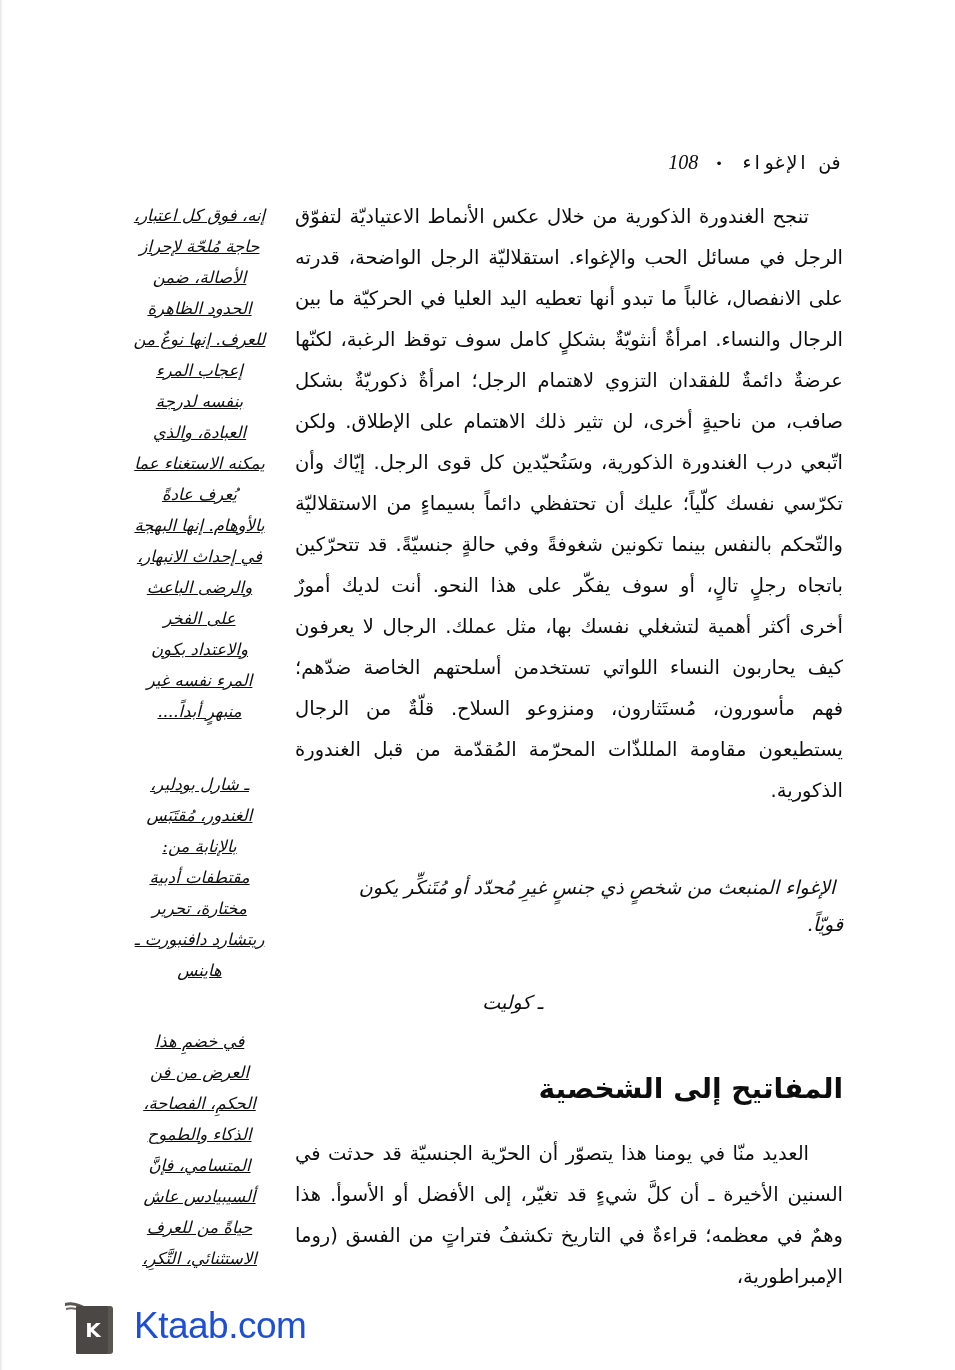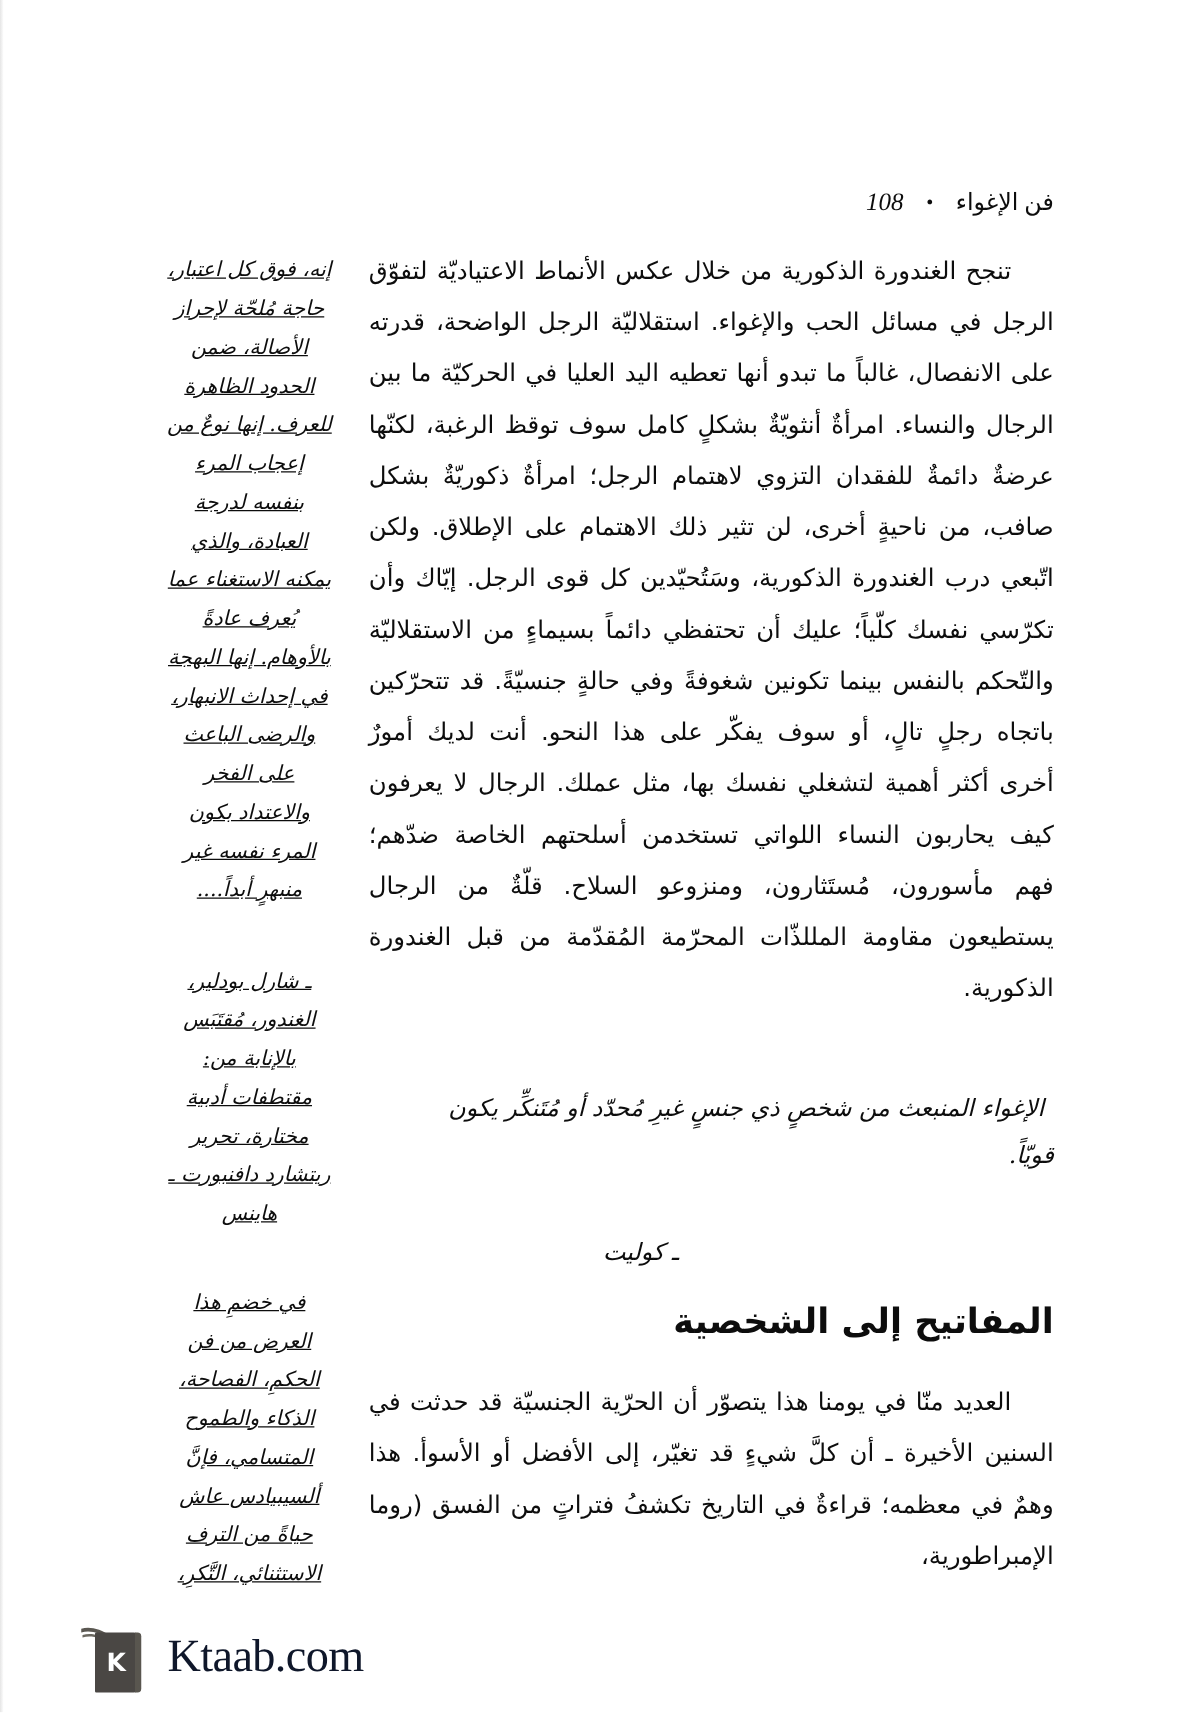--- a/index.html
+++ b/index.html
@@ -38,21 +38,21 @@
     letter-spacing: .5px;
     font-style: italic;
   }
   .running-header .sep {
     display: inline-block;
     margin: 0 11px;
     vertical-align: middle;
     font-size: 13px;
   }
   .running-header .book-title {
-    font-family: Liberation Serif, serif;
+    font-family: Liberation Mono, monospace;
     font-size: 19px;
   }
 
   
   .body-area {
     position: absolute;
     top: 196px;
     right: 112px;
     width: 710px;
     height: 1040px;
@@ -101,21 +101,21 @@
     direction: rtl;
     white-space: nowrap;
   }
 
   .section-heading {
     font-family: "DejaVu Sans", sans-serif;
     font-weight: bold;
     font-size: 28px;
     line-height: 36px;
     text-align: center;
-    margin: 22px 0 26px 0;
+    margin: 54px 0 26px 0;
     letter-spacing: 0;
   }
 
   
   .side-col {
     position: absolute;
     top: 4px;
     left: 0;
     width: 133px;
     direction: rtl;
@@ -184,23 +184,23 @@
     z-index: 2;
   }
   .wm-book .pages {
     position: absolute;
     left: 0;
     top: 4px;
     width: 26px;
     height: 16px;
   }
   .wm-text {
-    font-family: Liberation Serif, serif;
+    font-family: Liberation Sans, sans-serif;
     font-size: 37px;
-    color: #0f172a;
+    color: #1d4ed8;
     letter-spacing: -0.5px;
     line-height: 1;
   }
   .edge-shadow {
     position: absolute;
     left: 0;
     top: 0;
     width: 3px;
     height: 1370px;
     background: linear-gradient(to right, rgba(0,0,0,0.10), rgba(0,0,0,0));
@@ -219,21 +219,21 @@
     <span class="folio">108</span>
   </div>
 
   <div class="body-area">
 
     <div class="side-col">
       <p class="side-block">إنه، فوق كل اعتبار، حاجة مُلحّة لإحراز الأصالة، ضمن الحدود الظاهرة للعرف. إنها نوعٌ من إعجاب المرء بنفسه لدرجة العبادة، والذي يمكنه الاستغناء عما يُعرف عادةً بالأوهام. إنها البهجة في إحداث الانبهار، والرضى الباعث على الفخر والاعتداد بكون المرء نفسه غير منبهرٍ أبداً....</p>
       <div class="side-gap-lg"></div>
       <p class="side-block">ـ شارل بودلير، الغندور، مُقتَبَس بالإنابة من: مقتطفات أدبية مختارة، تحرير ريتشارد دافنبورت ـ هاينس</p>
       <div class="side-gap-md"></div>
-      <p class="side-block">في خضمِ هذا العرض من فن الحكمِ، الفصاحة، الذكاء والطموح المتسامي، فإنَّ ألسيبيادس عاش حياةً من الترف الاستثنائي، التَّكرِ،</p>
+      <p class="side-block">في خضمِ هذا العرض من فن الحكمِ، الفصاحة، الذكاء والطموح المتسامي، فإنَّ ألسيبيادس عاش حياةً من للعرف الاستثنائي، التَّكرِ،</p>
     </div>
 
     <div class="main-col">
       <p class="para indent">تنجح الغندورة الذكورية من خلال عكس الأنماط الاعتياديّة لتفوّق الرجل في مسائل الحب والإغواء. استقلاليّة الرجل الواضحة، قدرته على الانفصال، غالباً ما تبدو أنها تعطيه اليد العليا في الحركيّة ما بين الرجال والنساء. امرأةٌ أنثويّةٌ بشكلٍ كامل سوف توقظ الرغبة، لكنّها عرضةٌ دائمةٌ للفقدان التزوي لاهتمام الرجل؛ امرأةٌ ذكوريّةٌ بشكل صافب، من ناحيةٍ أخرى، لن تثير ذلك الاهتمام على الإطلاق. ولكن اتّبعي درب الغندورة الذكورية، وسَتُحيّدين كل قوى الرجل. إيّاك وأن تكرّسي نفسك كلّياً؛ عليك أن تحتفظي دائماً بسيماءٍ من الاستقلاليّة والتّحكم بالنفس بينما تكونين شغوفةً وفي حالةٍ جنسيّةً. قد تتحرّكين باتجاه رجلٍ تالٍ، أو سوف يفكّر على هذا النحو. أنت لديك أمورٌ أخرى أكثر أهمية لتشغلي نفسك بها، مثل عملك. الرجال لا يعرفون كيف يحاربون النساء اللواتي تستخدمن أسلحتهم الخاصة ضدّهم؛ فهم مأسورون، مُستَثارون، ومنزوعو السلاح. قلّةٌ من الرجال يستطيعون مقاومة المللذّات المحرّمة المُقدّمة من قبل الغندورة الذكورية.</p>
 
       <p class="pullquote">الإغواء المنبعث من شخصٍ ذي جنسٍ غيرِ مُحدّد أو مُتَنكِّر يكون قويّاً.</p>
       <p class="pullquote-attrib">ـ كوليت</p>
 
       <h2 class="section-heading">المفاتيح إلى الشخصية</h2>
 

